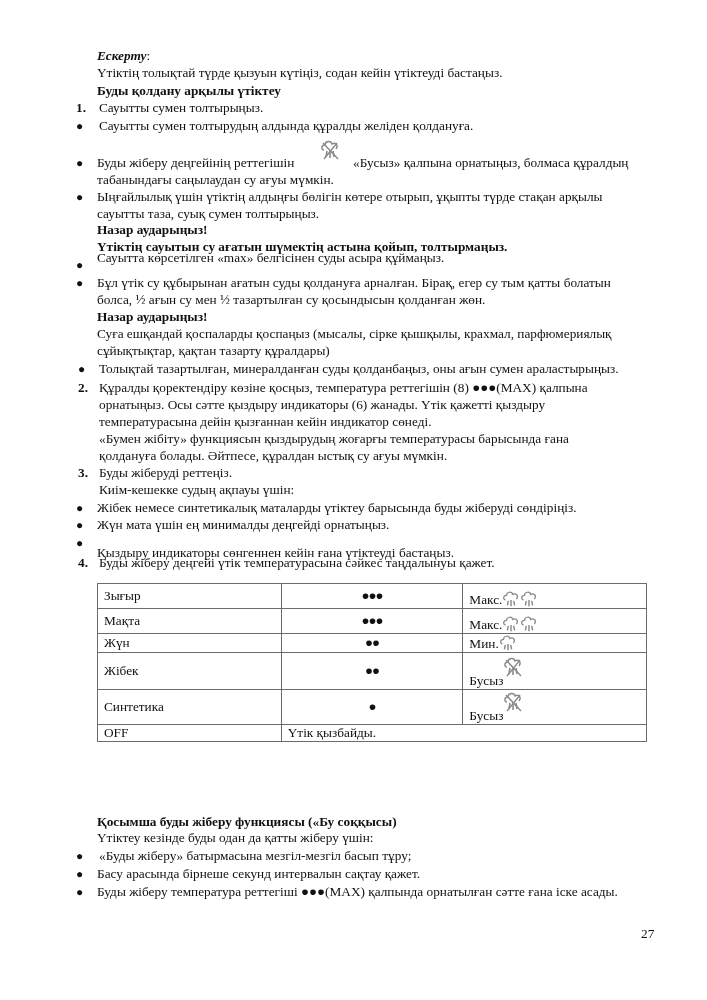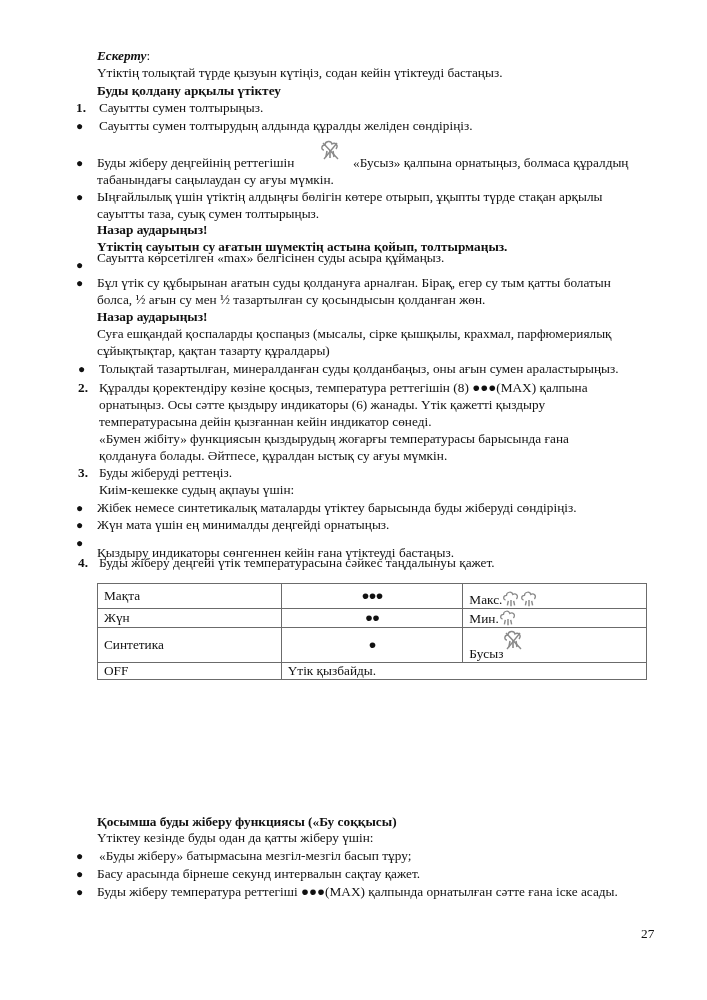--- a/index.html
+++ b/index.html
@@ -38,21 +38,21 @@
 
 <div class="ln b i" style="left:97px; top:48px;"><span>Ескерту</span><span style="font-weight:normal;font-style:normal">:</span></div>
 <div class="ln" style="left:97px; top:65px;">Үтіктің толықтай түрде қызуын күтіңіз, содан кейін үтіктеуді бастаңыз.</div>
 
 <div class="ln b" style="left:97px; top:83px;">Буды қолдану арқылы үтіктеу</div>
 
 <div class="num" style="left:76px; top:100px;">1.</div>
 <div class="ln" style="left:99px; top:100px;">Сауытты сумен толтырыңыз.</div>
 
 <div class="bullet" style="left:76px; top:118px;">●</div>
-<div class="ln" style="left:99px; top:118px;">Сауытты сумен толтырудың алдында құралды желіден сөндіріңіз.</div>
+<div class="ln" style="left:99px; top:118px;">Сауытты сумен толтырудың алдында құралды желіден қолдануға.</div>
 
 <div class="bullet" style="left:76px; top:155px;">●</div>
 <div class="ln" style="left:97px; top:155px;">Буды жіберу деңгейінің реттегішін</div>
 <svg class="icon" style="position:absolute; left:319px; top:140px;" width="22" height="22">
     <use href="#nosteam-sym"></use>
   </svg>
 <div class="ln" style="left:353px; top:155px;">«Бусыз» қалпына орнатыңыз, болмаса құралдың</div>
 <div class="ln" style="left:97px; top:172px;">табанындағы саңылаудан су ағуы мүмкін.</div>
 
 <div class="bullet" style="left:76px; top:189px;">●</div>
@@ -98,33 +98,49 @@
 <div class="ln" style="left:99px; top:555px;">Буды жіберу деңгейі үтік температурасына сәйкес таңдалынуы қажет.</div>
 
 <table class="fab">
   <colgroup>
       <col style="width:184px">
       <col style="width:182px">
       <col style="width:184px">
     </colgroup>
   <tbody>
   <tr style="height:25px">
+    <td style="vertical-align:middle">Зығыр</td>
+    <td class="c dots">●●●</td>
+    <td class="bot"><span>Макс.</span><svg class="icon" width="18" height="18" style="vertical-align:bottom">
+            <use href="#steam-sym"></use>
+          </svg><svg class="icon" width="18" height="18" style="vertical-align:bottom">
+            <use href="#steam-sym"></use>
+          </svg></td>
+  </tr>
+  <tr style="height:25px">
     <td style="vertical-align:middle">Мақта</td>
     <td class="c dots">●●●</td>
     <td class="bot"><span>Макс.</span><svg class="icon" width="18" height="18" style="vertical-align:bottom">
             <use href="#steam-sym"></use>
           </svg><svg class="icon" width="18" height="18" style="vertical-align:bottom">
             <use href="#steam-sym"></use>
           </svg></td>
   </tr>
   <tr style="height:16px">
     <td style="vertical-align:middle">Жүн</td>
     <td class="c dots">●●</td>
     <td class="bot"><span>Мин.</span><svg class="icon" width="18" height="18" style="vertical-align:bottom">
             <use href="#steam-sym"></use>
+          </svg></td>
+  </tr>
+  <tr style="height:37px">
+    <td style="vertical-align:middle">Жібек</td>
+    <td class="c dots">●●</td>
+    <td class="bot"><span>Бусыз</span><svg class="icon" width="20" height="22" style="vertical-align:top;margin-top:-16px">
+            <use href="#nosteam-sym"></use>
           </svg></td>
   </tr>
   <tr style="height:35px">
     <td style="vertical-align:middle">Синтетика</td>
     <td class="c dots">●</td>
     <td class="bot"><span>Бусыз</span><svg class="icon" width="20" height="22" style="vertical-align:top;margin-top:-16px">
             <use href="#nosteam-sym"></use>
           </svg></td>
   </tr>
   <tr style="height:17px">

